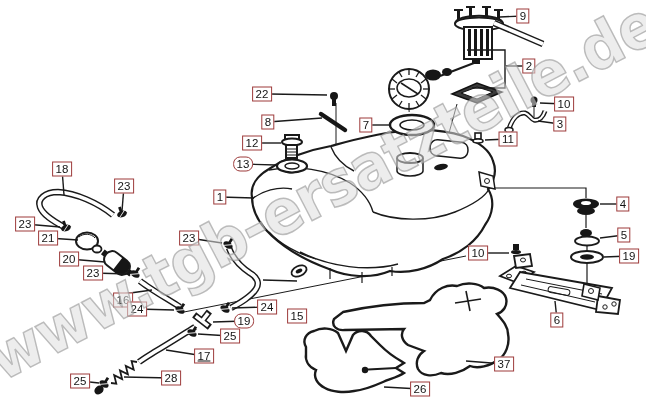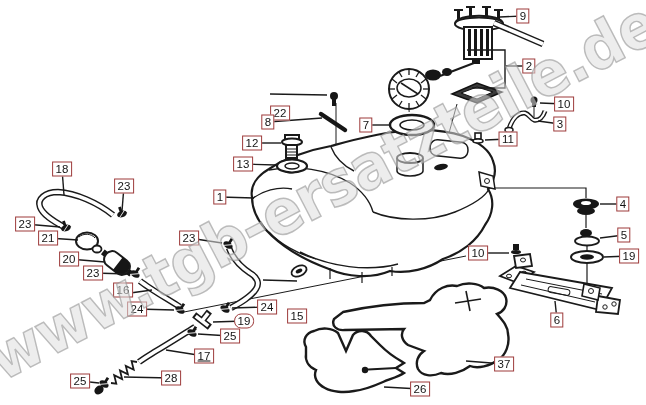--- a/index.html
+++ b/index.html
@@ -296,38 +296,38 @@
         <line x1="478" y1="253" x2="509" y2="253"></line>
         <line x1="557" y1="320" x2="555" y2="301"></line>
         <line x1="504" y1="364" x2="466" y2="361"></line>
         <line x1="420" y1="389" x2="384" y2="387"></line>
       </g>
   </svg>
 
   <div id="callout-layer">
       <div class="callout" style="left: 523px; top: 16px;"><span>9</span></div>
       <div class="callout" style="left: 529px; top: 66px;"><span>2</span></div>
-      <div class="callout" style="left: 280px; top: 94px; margin-top: 19px;"><span>22</span></div>
+      <div class="callout" style="left: 262px; top: 94px;"><span>22</span></div>
       <div class="callout" style="left: 268px; top: 122px;"><span>8</span></div>
       <div class="callout" style="left: 252px; top: 143px;"><span>12</span></div>
-      <div class="callout" style="left: 243px; top: 164px;"><span>13</span></div>
+      <div class="callout" style="left: 243px; top: 164px; border-radius: 7px;"><span>13</span></div>
       <div class="callout" style="left: 366px; top: 125px;"><span>7</span></div>
       <div class="callout" style="left: 564px; top: 104px;"><span>10</span></div>
       <div class="callout" style="left: 560px; top: 124px;"><span>3</span></div>
       <div class="callout" style="left: 508px; top: 139px;"><span>11</span></div>
       <div class="callout" style="left: 220px; top: 197px;"><span>1</span></div>
       <div class="callout" style="left: 62px; top: 169px;"><span>18</span></div>
       <div class="callout" style="left: 124px; top: 186px;"><span>23</span></div>
       <div class="callout" style="left: 25px; top: 224px;"><span>23</span></div>
       <div class="callout" style="left: 48px; top: 238px;"><span>21</span></div>
       <div class="callout" style="left: 69px; top: 259px;"><span>20</span></div>
       <div class="callout" style="left: 93px; top: 273px;"><span>23</span></div>
       <div class="callout" style="left: 189px; top: 238px;"><span>23</span></div>
       <div class="callout" style="left: 297px; top: 281px; margin-top: 35px;"><span>15</span></div>
-      <div class="callout" style="left: 123px; top: 290px;"><span>16</span></div>
+      <div class="callout" style="left: 123px; top: 300px;"><span>16</span></div>
       <div class="callout" style="left: 137px; top: 309px;"><span>24</span></div>
       <div class="callout" style="left: 267px; top: 307px;"><span>24</span></div>
       <div class="callout" style="left: 244px; top: 321px; border-radius: 7px;"><span>19</span></div>
       <div class="callout" style="left: 230px; top: 336px;"><span>25</span></div>
       <div class="callout" style="left: 204px; top: 356px; text-decoration: underline;"><span>17</span></div>
       <div class="callout" style="left: 171px; top: 378px;"><span>28</span></div>
       <div class="callout" style="left: 80px; top: 381px;"><span>25</span></div>
       <div class="callout" style="left: 623px; top: 204px;"><span>4</span></div>
       <div class="callout" style="left: 624px; top: 235px;"><span>5</span></div>
       <div class="callout" style="left: 629px; top: 256px;"><span>19</span></div>

